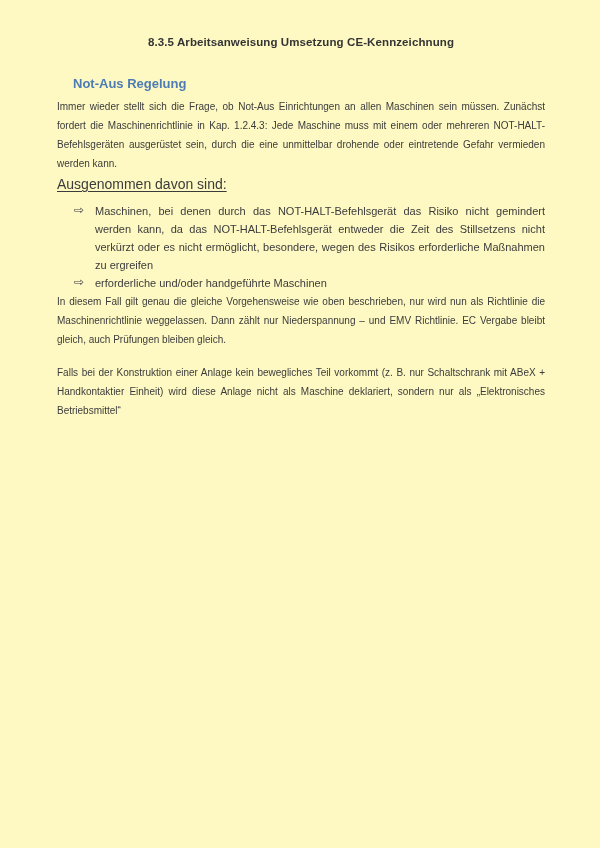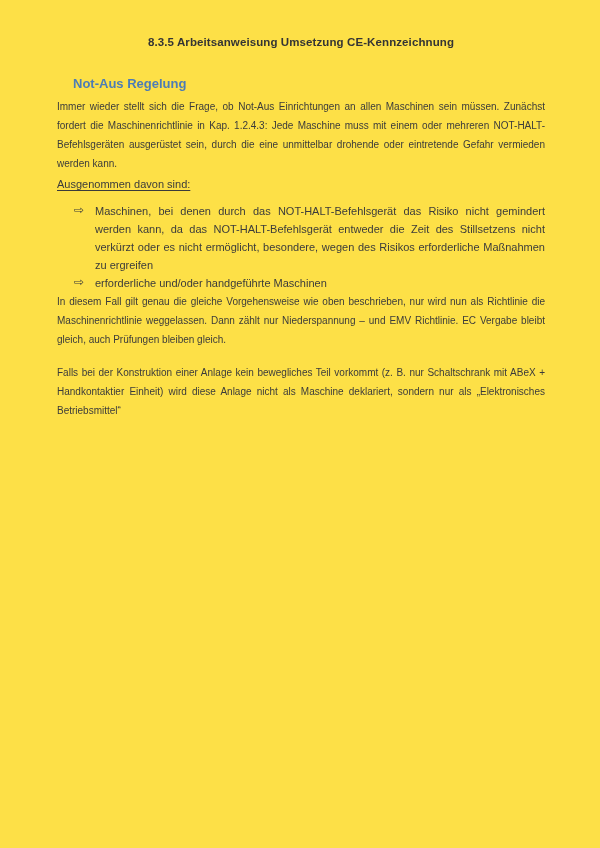--- a/index.html
+++ b/index.html
@@ -4,21 +4,21 @@
 <style>
   html, body {
     margin: 0;
     padding: 0;
     background: #ffffff;
   }
   .page {
     position: relative;
     width: 600px;
     height: 848px;
-    background: #fde047;
+    background: #fef9c3;
     overflow: hidden;
     font-family: "Liberation Sans", "DejaVu Sans", sans-serif;
     color: #3b3b3b;
     box-sizing: border-box;
     padding: 32px 55px 0 57px;
   }
   .doc-title {
     text-align: center;
     font-weight: bold;
     font-size: 11.5px;
@@ -42,21 +42,21 @@
     line-height: 19px;
     text-align: justify;
     text-align-last: left;
     color: #3b3b3b;
   }
   p.body-para + p.body-para {
     margin-top: 14px;
   }
   .exceptions-heading {
     margin-top: 2px;
-    font-size: 11px;
+    font-size: 14px;
     line-height: 19px;
     text-decoration: underline;
     text-underline-offset: 2px;
     color: #3b3b3b;
   }
   ul.exceptions-list {
     list-style: none;
     margin: 8px 0 0 0;
     padding: 0;
   }

